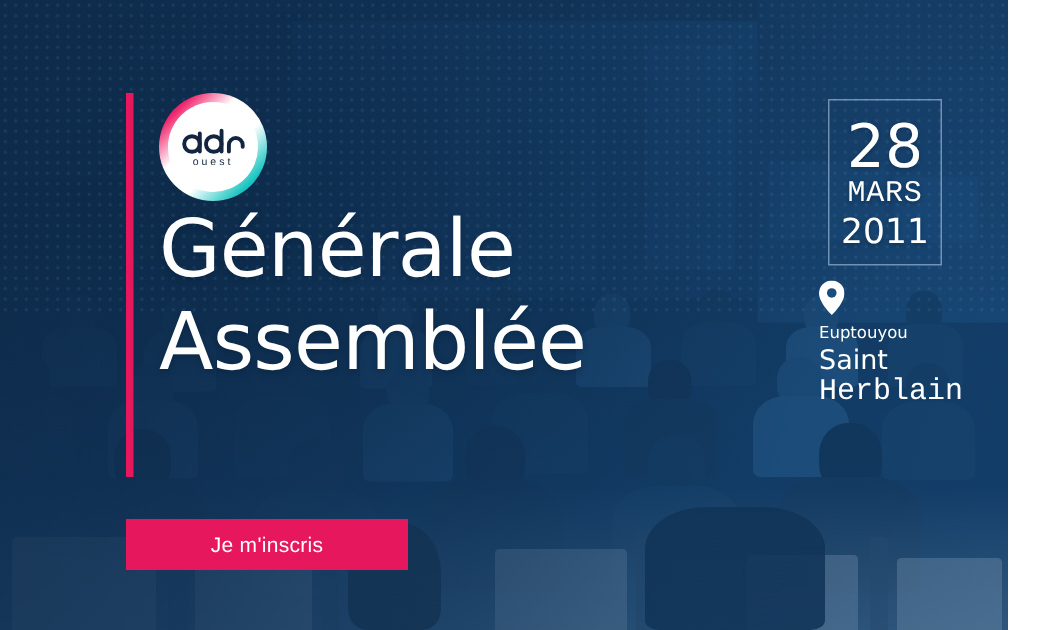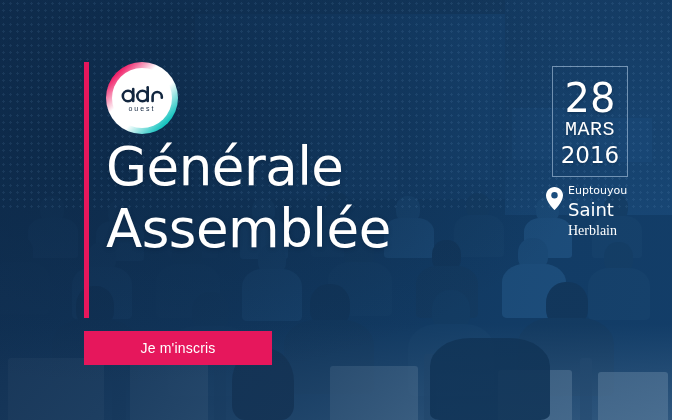--- a/index.html
+++ b/index.html
@@ -153,21 +153,21 @@
     font-weight:400;
     font-size:53px;
     line-height:62px;
     letter-spacing:-.5px;
     text-shadow:0 1px 4px rgba(6,24,44,.35);
   }
   .title span { display:block; }
 
   
   .cta {
-    position:absolute; left:84px; top:331px;
+    position:absolute; left:84px; top:346px;
     width:188px; height:34px;
     background:#e6175c;
     border:none;
     color:#ffffff;
     font-family:"Liberation Sans", sans-serif;
     font-size:14px;
     letter-spacing:.2px;
     cursor:pointer;
     display:flex; align-items:center; justify-content:center;
   }
@@ -197,34 +197,35 @@
     font-family:"DejaVu Sans", sans-serif;
     font-size:23px; line-height:26px; letter-spacing:0px;
     text-shadow:0 1px 3px rgba(6,24,44,.4);
   }
 
   
   .location {
     position:absolute; left:546px; top:184px;
     display:flex; align-items:flex-start; gap:5px;
     color:#ffffff;
+    flex-direction:column;
   }
   .pin { margin-top:3px; flex:0 0 auto; }
   .loc-text { line-height:1; }
   .loc-small {
     font-family:"DejaVu Sans", sans-serif;
     font-size:11px; line-height:13px; display:block;
   }
   .loc-big {
     font-family:"DejaVu Sans", sans-serif;
     font-size:18px; line-height:25px; display:block;
   }
   .loc-mid {
-    font-family:Liberation Serif, serif;
-    font-size:14px; line-height:18px; display:block;
+    font-family:Liberation Mono, monospace;
+    font-size:20px; line-height:18px; display:block;
   }
 
   .right-margin {
     position:absolute; left:672px; top:0; width:28px; height:420px;
     background:#ffffff;
   }
 </style>
 </head>
 <body>
 
@@ -336,21 +337,21 @@
     <div class="title">
       <span>Générale</span>
       <span>Assemblée</span>
     </div>
 
     <button class="cta">Je m'inscris</button>
 
     <div class="datebox">
       <div class="date-day">28</div>
       <div class="date-month">MARS</div>
-      <div class="date-year">2016</div>
+      <div class="date-year">2011</div>
     </div>
 
     <div class="location">
       <svg class="pin" width="17" height="23" viewBox="0 0 17 23">
         <path d="M8.5 0 C3.8 0 0 3.8 0 8.5 C0 15 8.5 23 8.5 23 C8.5 23 17 15 17 8.5 C17 3.8 13.2 0 8.5 0 Z" fill="#ffffff"></path>
         <circle cx="8.5" cy="8.3" r="3.2" fill="#1a4d7e"></circle>
       </svg>
       <div class="loc-text">
         <span class="loc-small">Euptouyou</span>
         <span class="loc-big">Saint</span>

